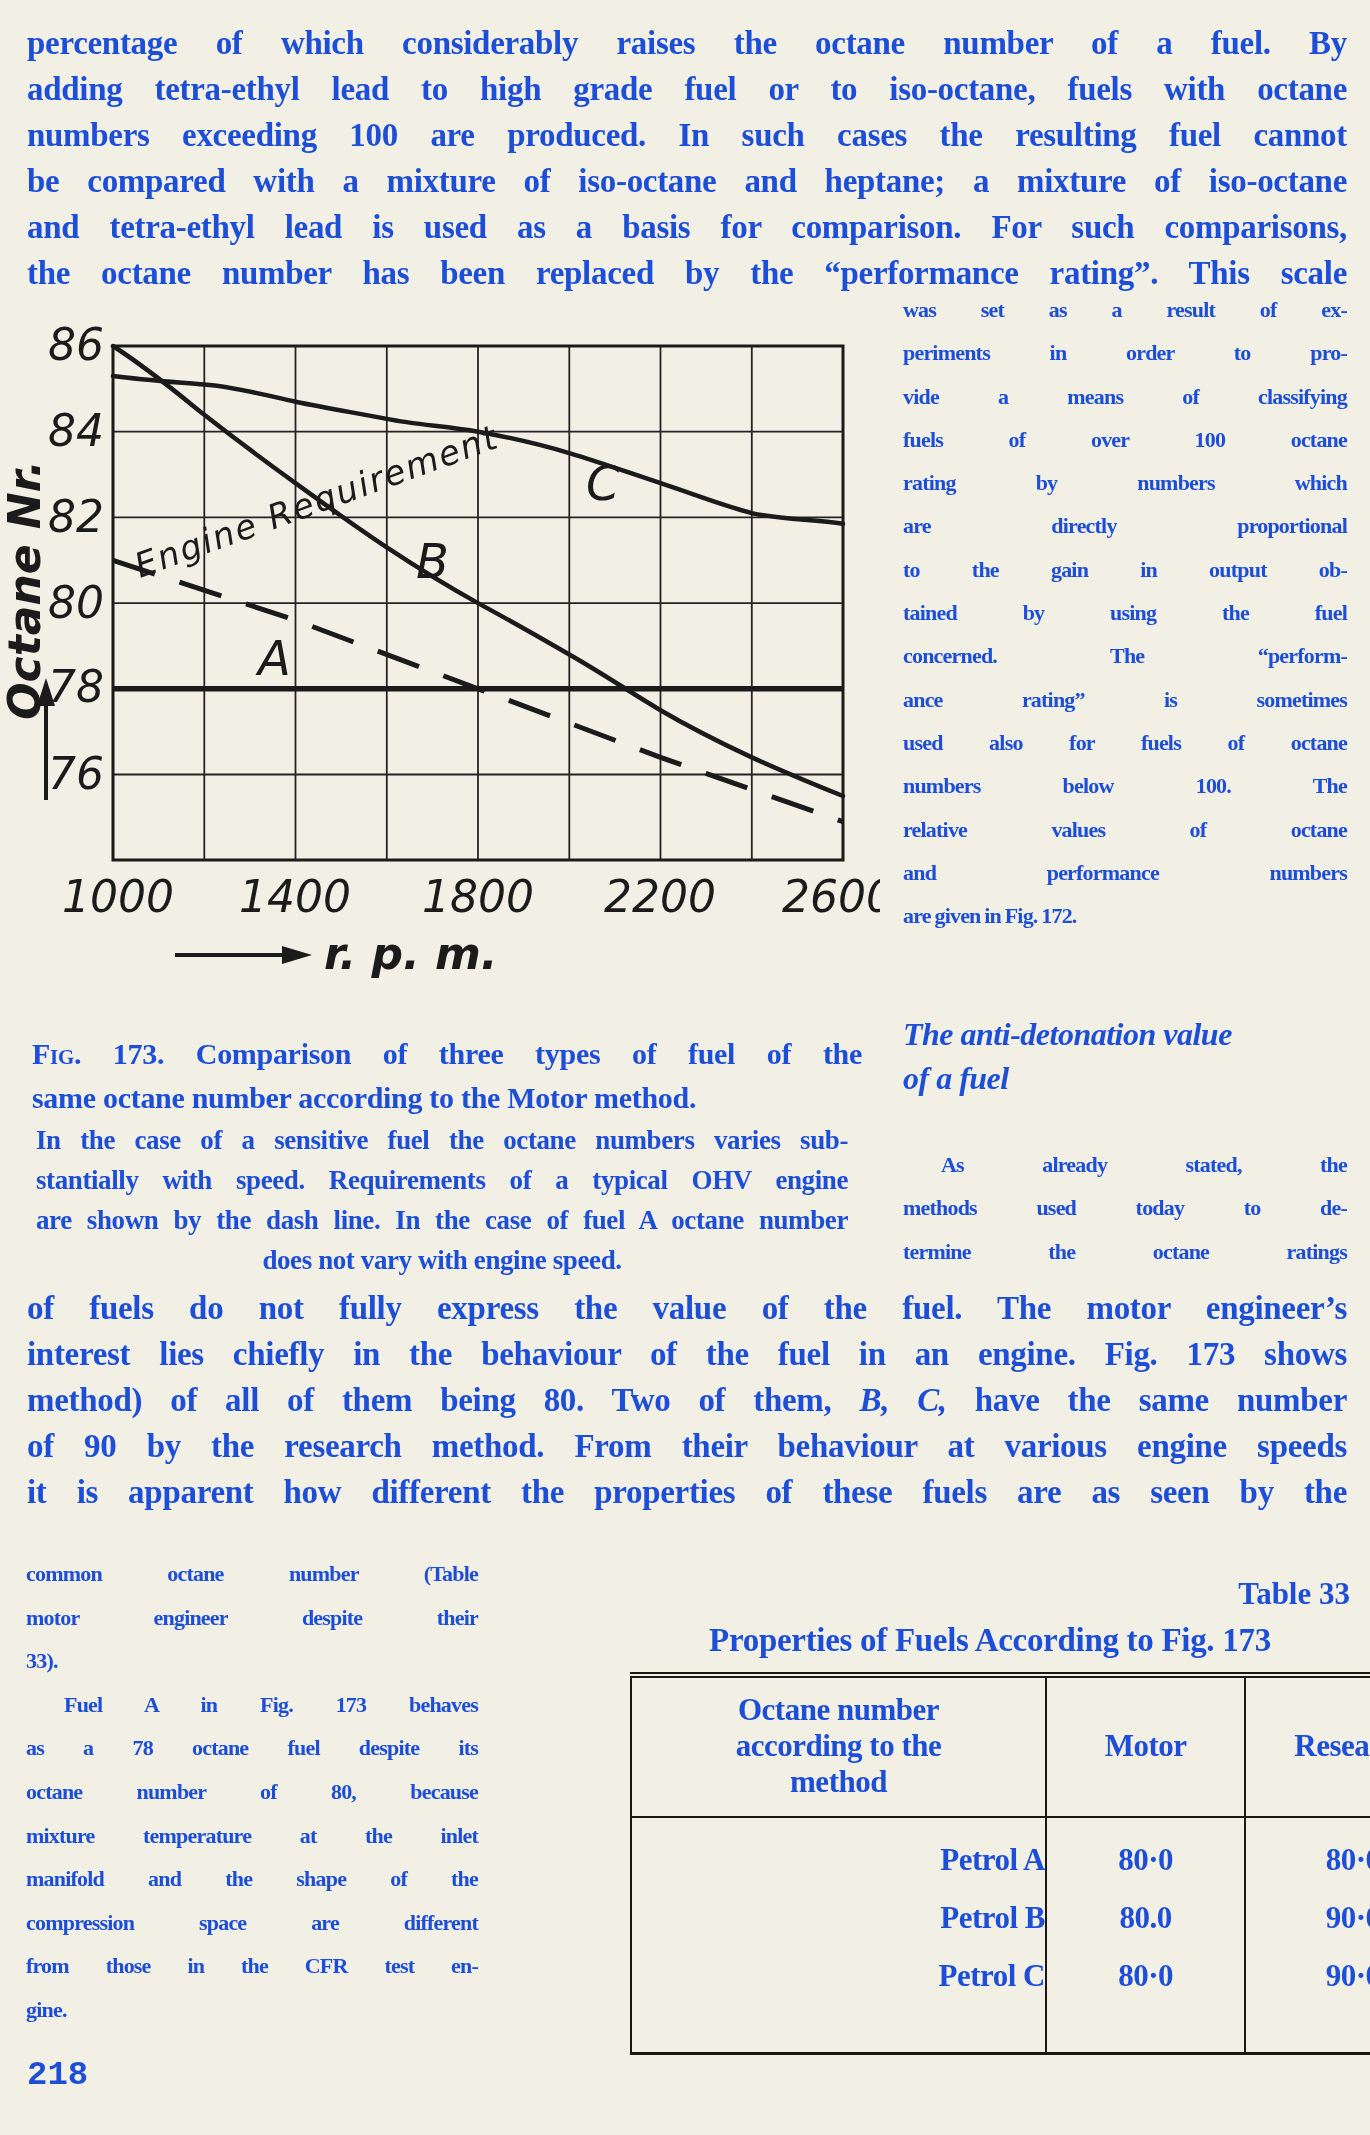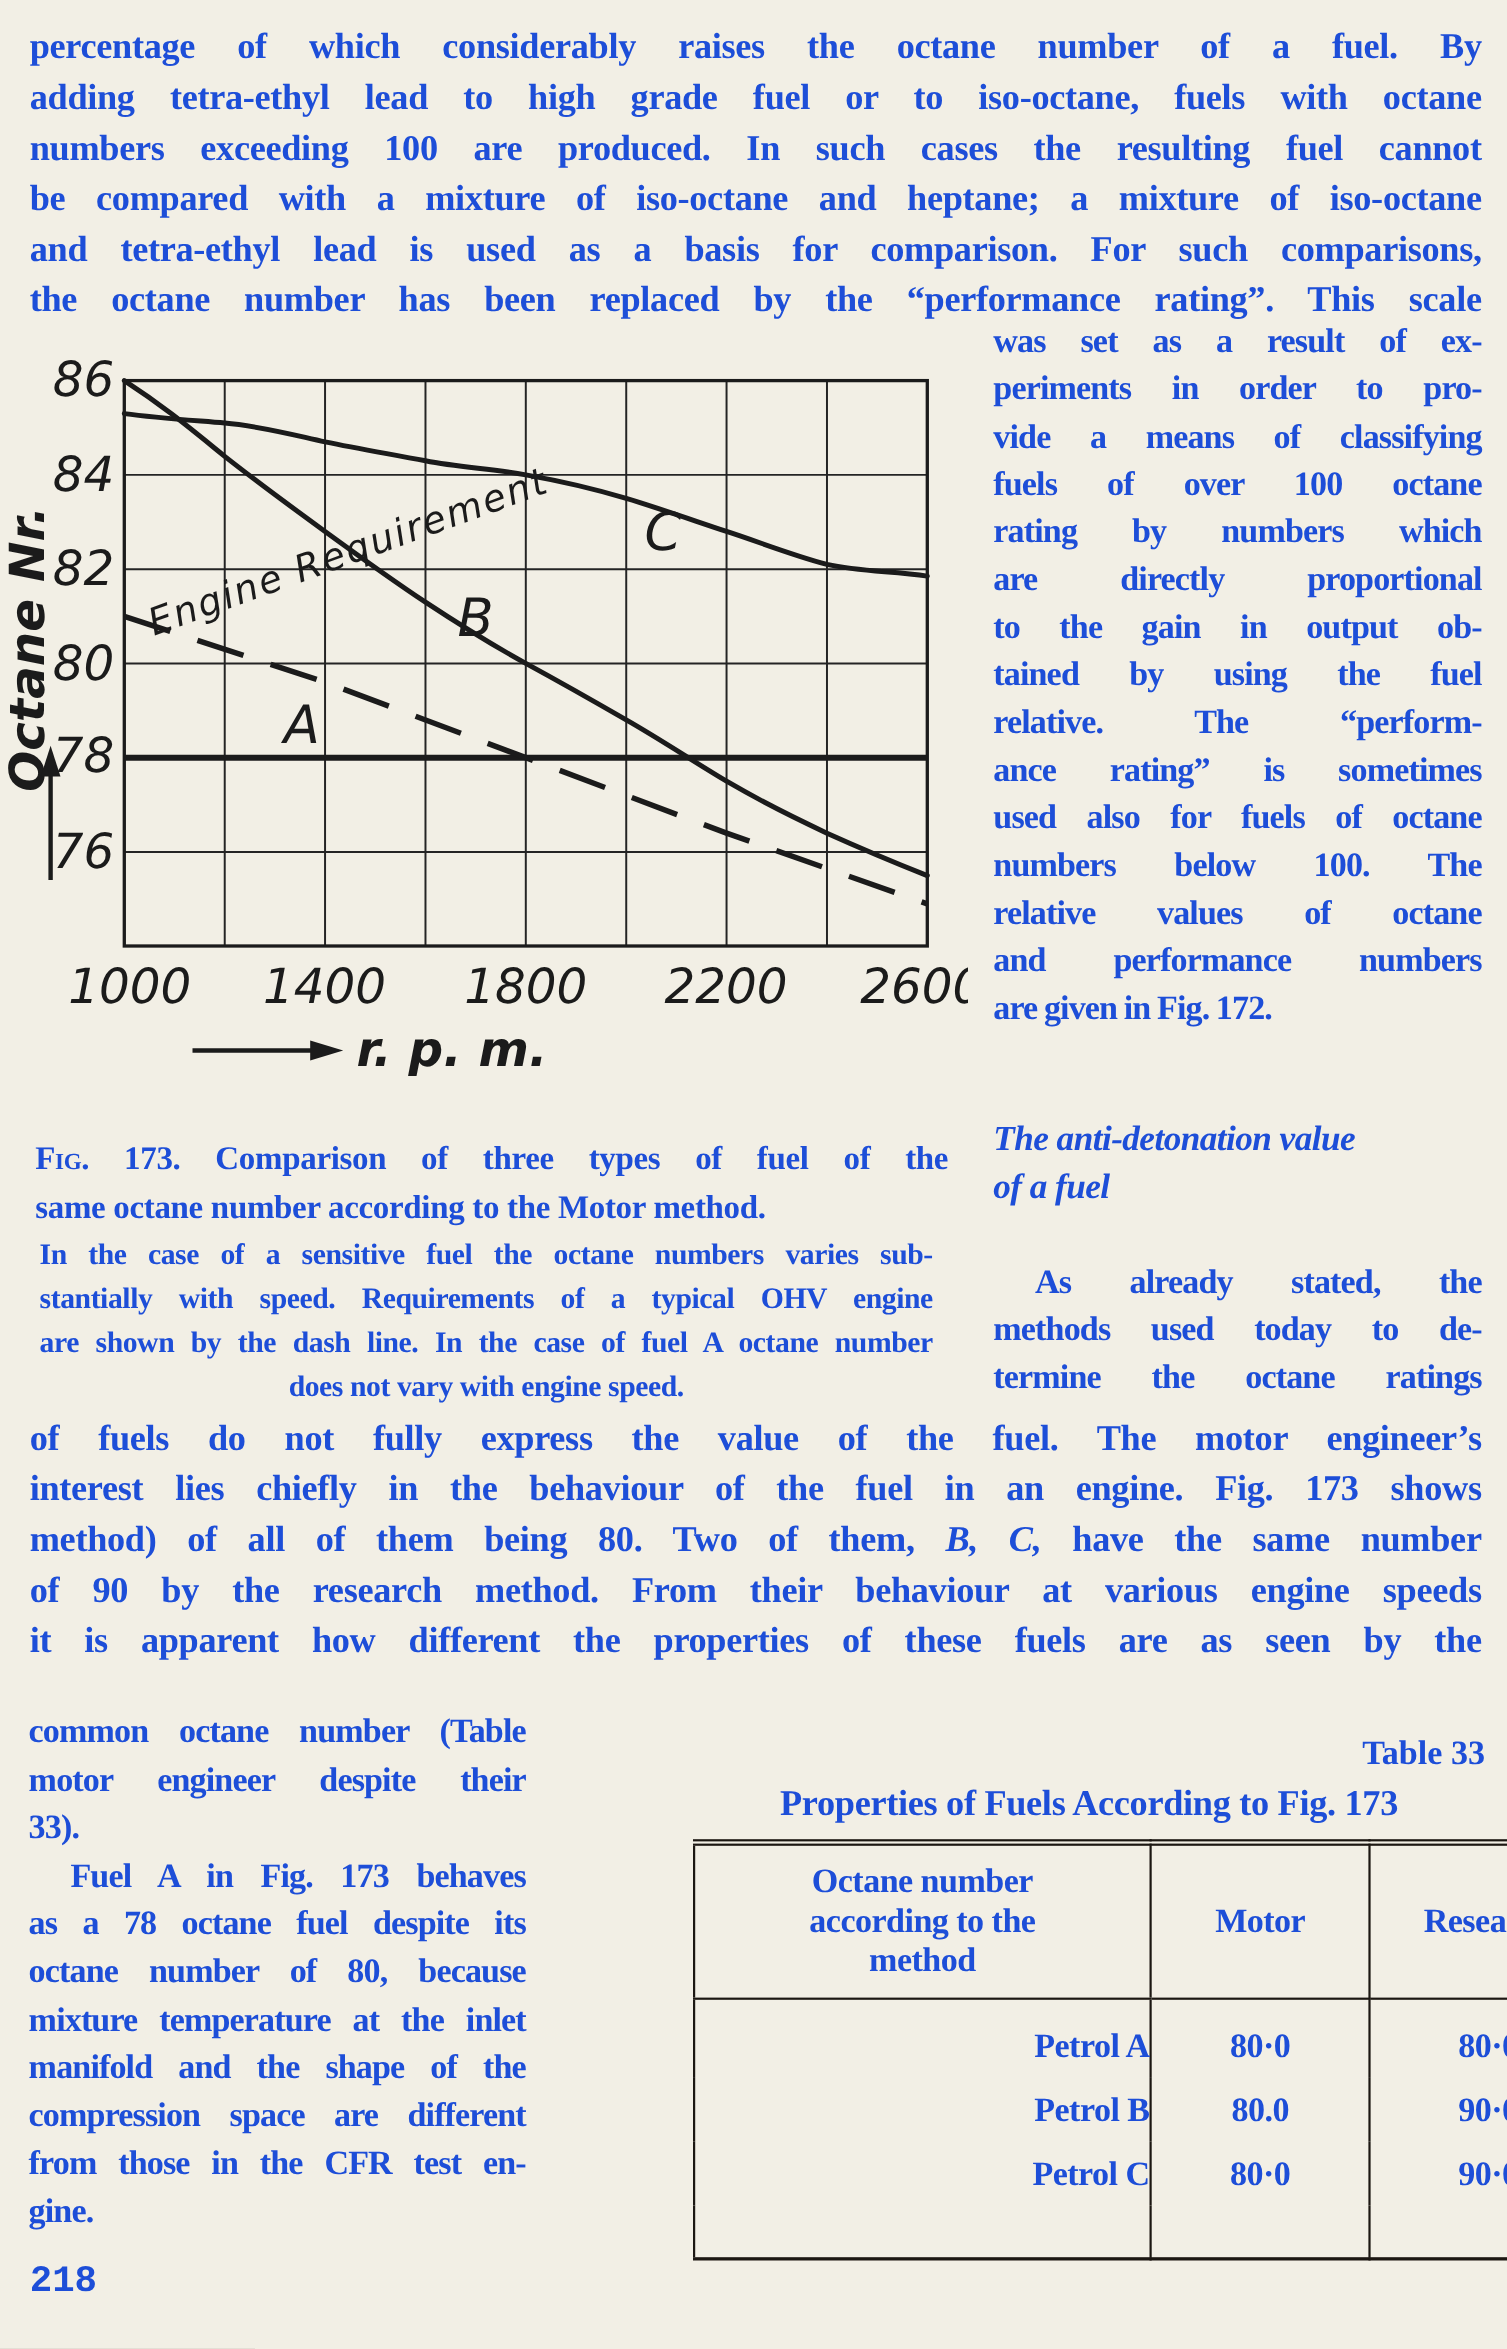--- a/index.html
+++ b/index.html
@@ -1,21 +1,21 @@
 <!DOCTYPE html>
 <html><head>
 <meta charset="utf-8">
 <style>
   html,body{margin:0;padding:0;background:#d8d4c8;}
   .page{position:relative;width:1370px;height:2135px;margin:0 auto;background:#f2efe5;
         font-family:"Liberation Serif",serif;color:#1d4ed8;overflow:hidden;}
   .abs{position:absolute;}
   .jline{text-align:justify;text-align-last:justify;}
   .body-lg{font-size:33px;font-weight:700;letter-spacing:-0.3px;line-height:46px;}
-  .col-sm{font-size:31px;font-weight:700;letter-spacing:-0.8px;word-spacing:-1px;line-height:43.3px;}
+  .col-sm{font-size:22px;font-weight:700;letter-spacing:-0.8px;word-spacing:-1px;line-height:43.3px;}
   .caption-lg{font-size:30px;font-weight:700;letter-spacing:-0.3px;line-height:44px;}
   .caption-sm{font-size:27px;font-weight:700;letter-spacing:-0.4px;line-height:40px;}
   .it{font-style:italic;}
   .smallcaps{font-variant:small-caps;}
   .center{text-align:center;text-align-last:center;}
   .indent{text-indent:38px;}
   .noj{text-align:left;text-align-last:left;}
   .chart-text{font-family:"DejaVu Sans",sans-serif;font-style:italic;fill:#1b1b1b;}
   .sec-head{font-size:32px;font-weight:700;font-style:italic;letter-spacing:-0.5px;line-height:44px;text-align:left;}
   .fuel-table{width:832px;border-collapse:collapse;border:2.5px solid #1c1712;border-top:6px double #1c1712;
@@ -45,21 +45,21 @@
 
   <div class="abs col-sm" style="left:903px;top:288px;width:444px;">
     <div class="jline">was set as a result of ex-</div>
     <div class="jline">periments in order to pro-</div>
     <div class="jline">vide a means of classifying</div>
     <div class="jline">fuels of over 100 octane</div>
     <div class="jline">rating by numbers which</div>
     <div class="jline">are directly proportional</div>
     <div class="jline">to the gain in output ob-</div>
     <div class="jline">tained by using the fuel</div>
-    <div class="jline">relative. The “perform-</div>
+    <div class="jline">concerned. The “perform-</div>
     <div class="jline">ance rating” is sometimes</div>
     <div class="jline">used also for fuels of octane</div>
     <div class="jline">numbers below 100. The</div>
     <div class="jline">relative values of octane</div>
     <div class="jline">and performance numbers</div>
     <div class="noj">are given in Fig. 172.</div>
   </div>
 
   <svg class="abs" style="left:0;top:300px;" width="880" height="700" viewBox="0 0 880 700">
 

